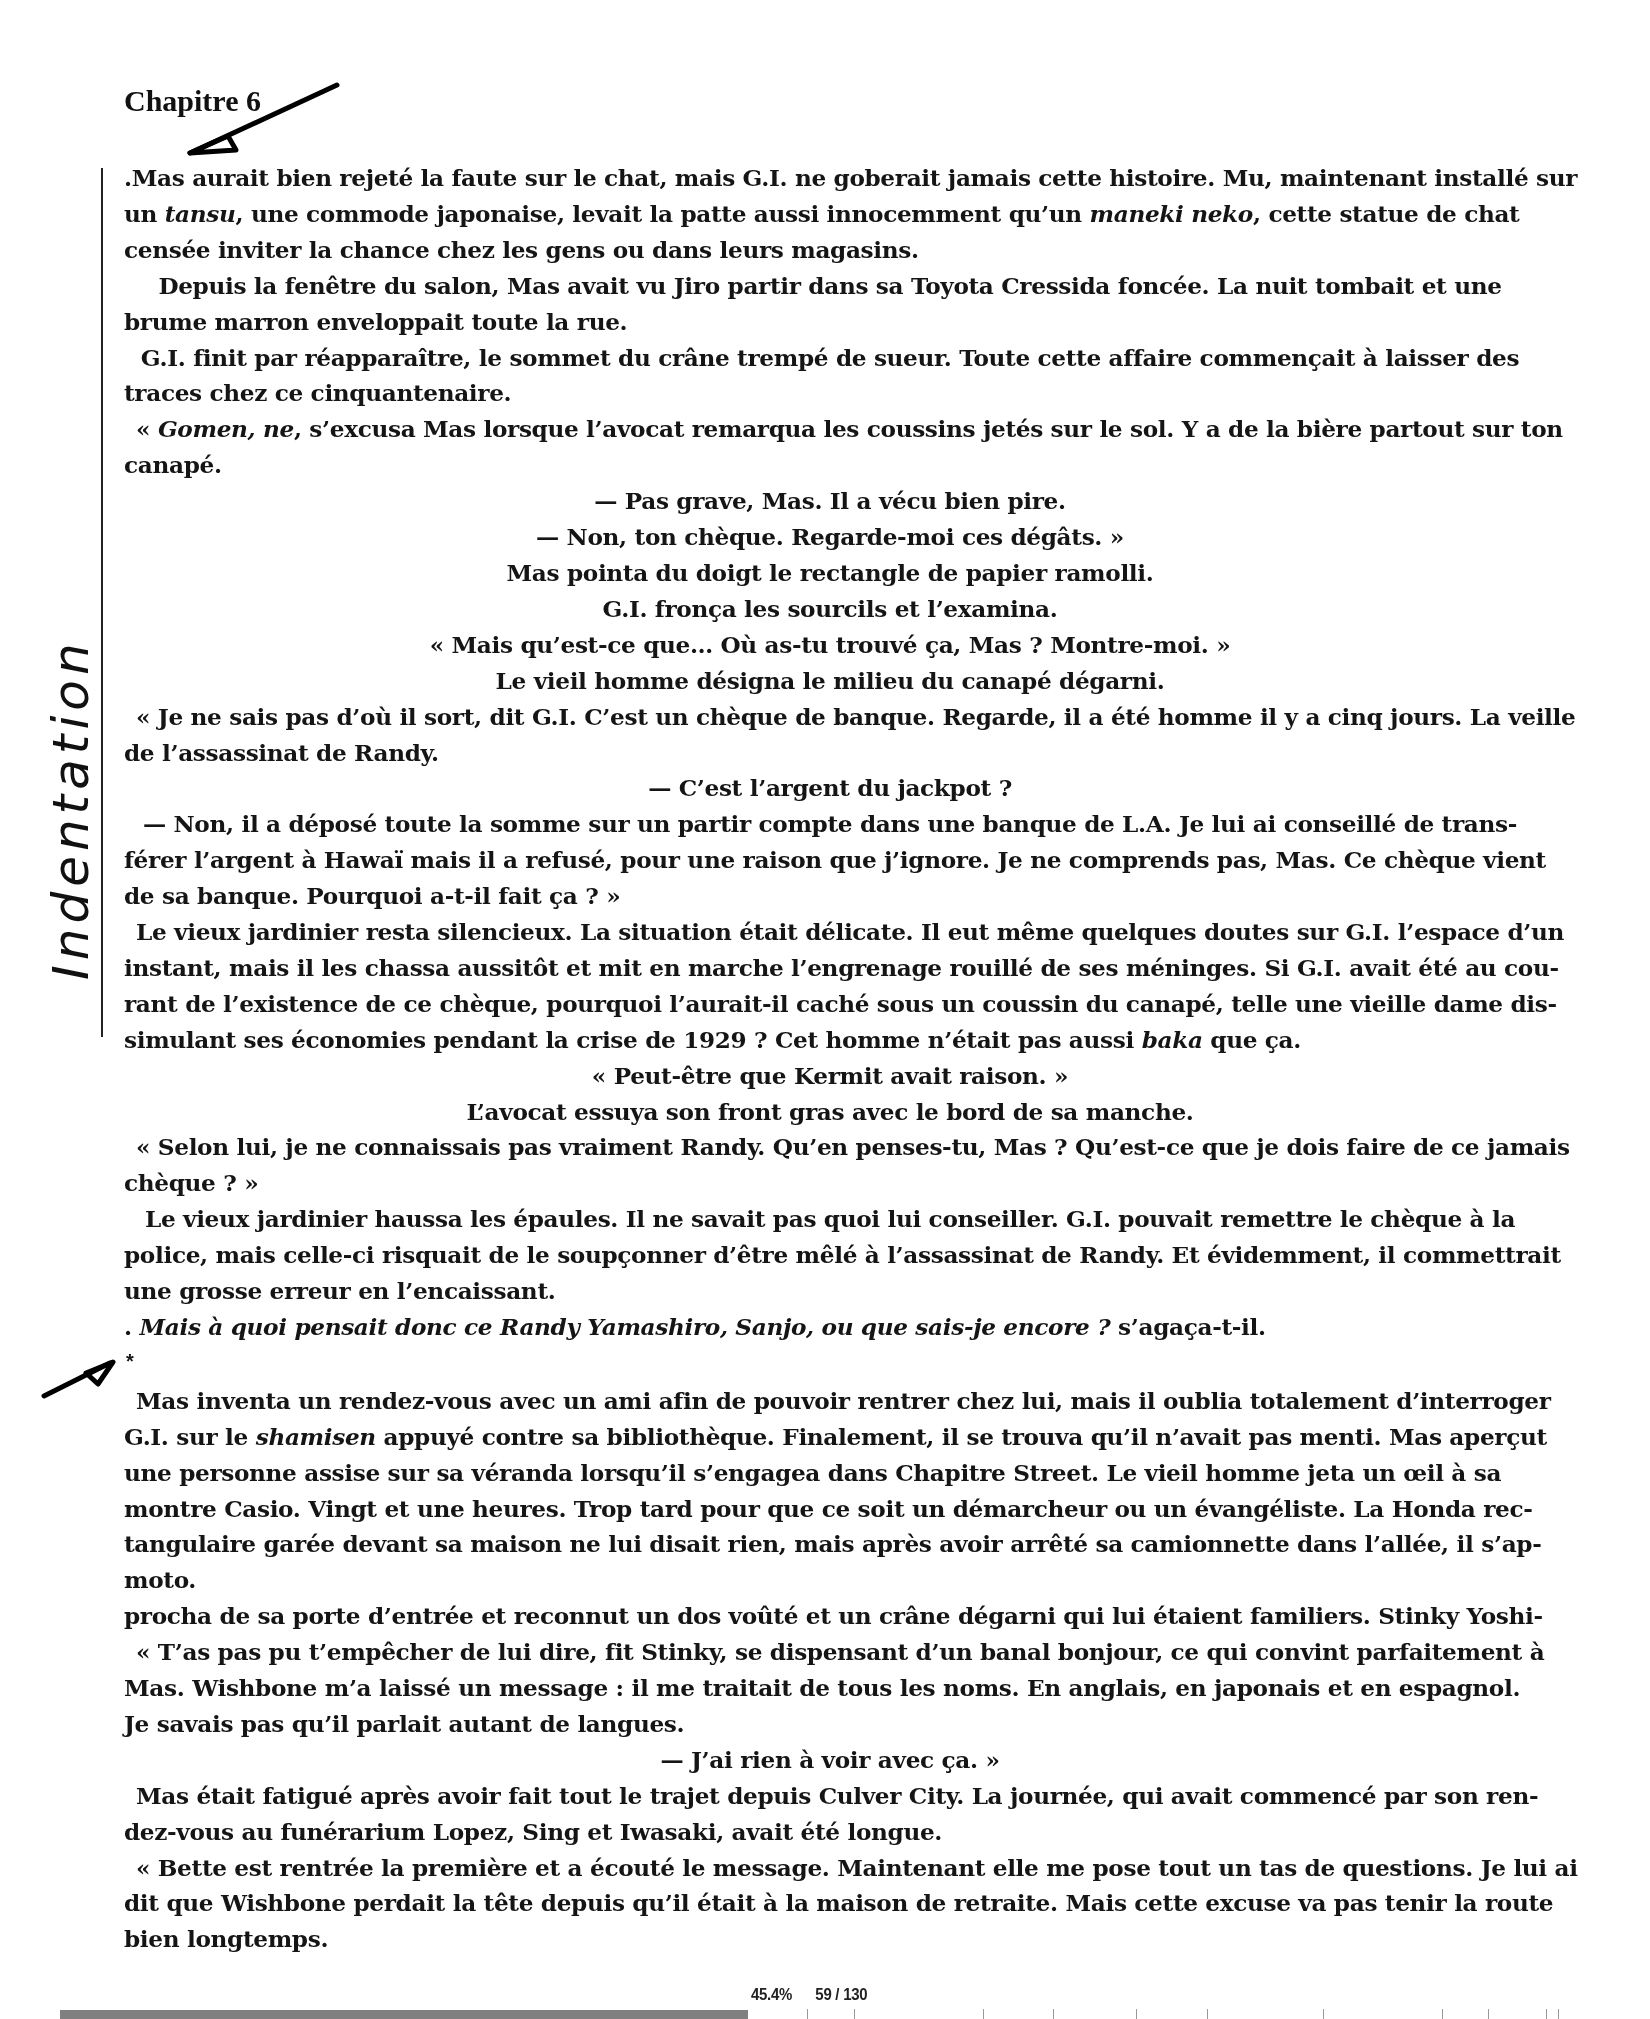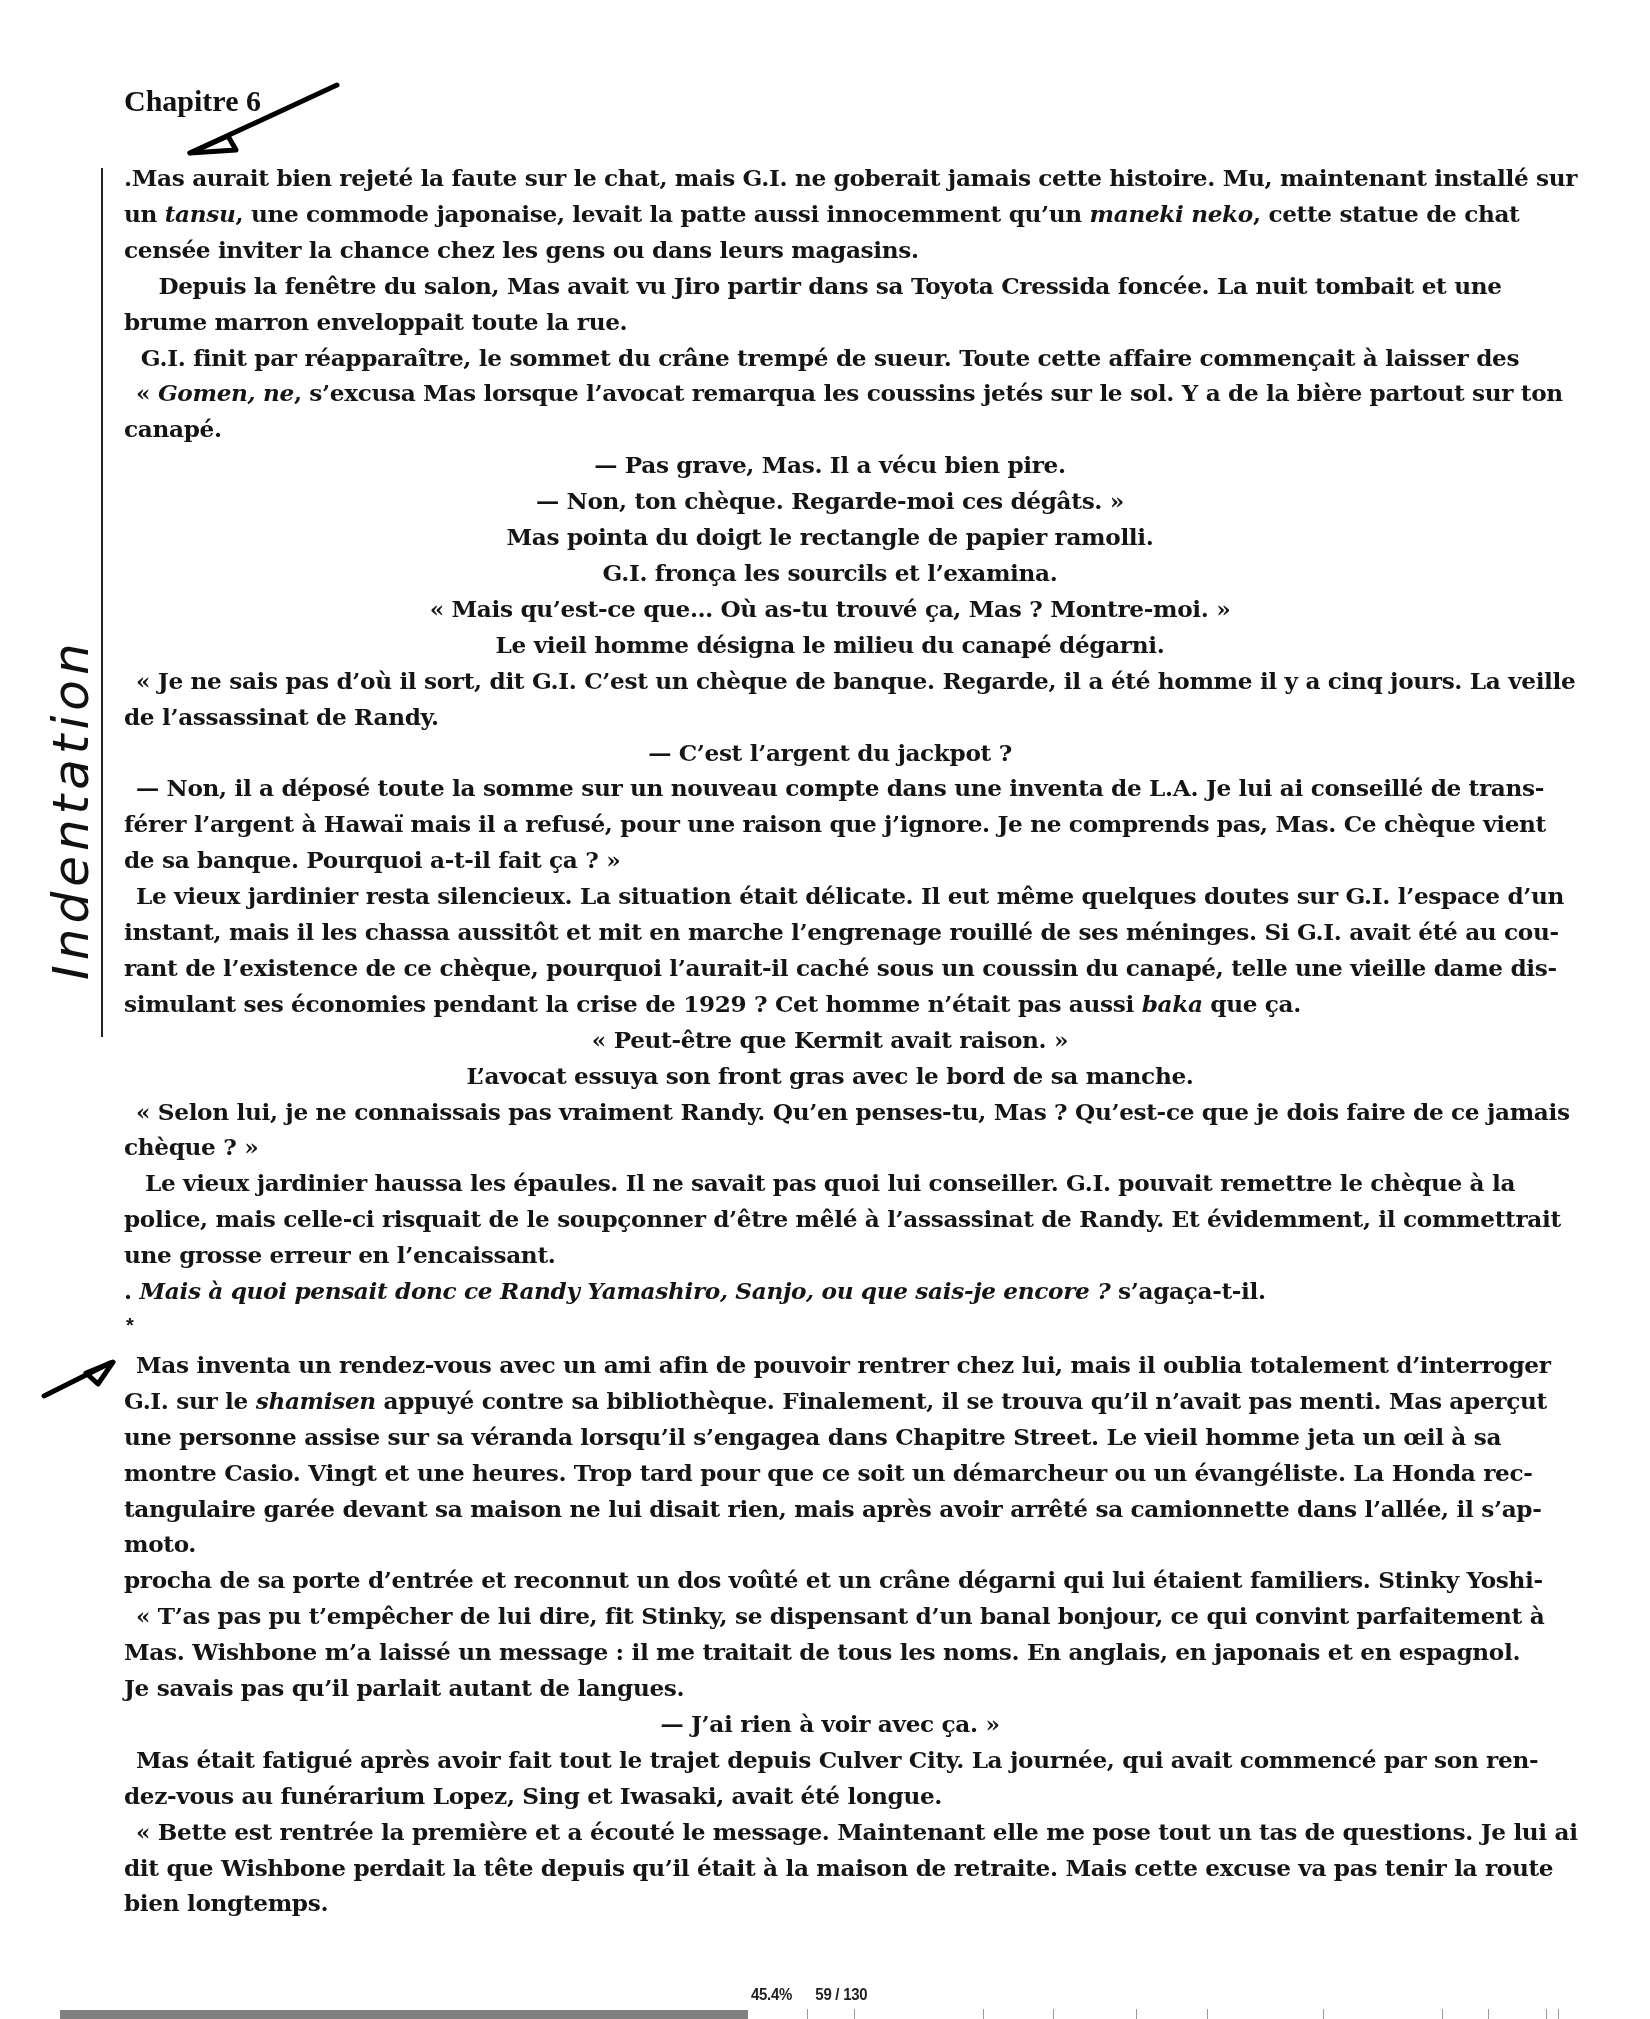--- a/index.html
+++ b/index.html
@@ -130,32 +130,33 @@
   <text x="0" y="0" transform="translate(64 385) rotate(-90)" font-family="DejaVu Sans, sans-serif" font-style="oblique" font-size="50" font-weight="300" fill="#111" letter-spacing="5">Indentation</text>
 </svg>
 
 <div class="body-text" id="body-text">
     <p><span>.Mas aurait bien rejeté la faute sur le chat, mais G.I. ne goberait jamais cette histoire. Mu, maintenant installé sur</span></p>
     <p><span>un </span><em>tansu</em><span>, une commode japonaise, levait la patte aussi innocemment qu’un </span><em>maneki neko</em><span>, cette statue de chat</span></p>
     <p><span>censée inviter la chance chez les gens ou dans leurs magasins.</span></p>
     <p class="ind"><span>Depuis la fenêtre du salon, Mas avait vu Jiro partir dans sa Toyota Cressida foncée. La nuit tombait et une</span></p>
     <p><span>brume marron enveloppait toute la rue.</span></p>
     <p class="ind"><span>G.I. finit par réapparaître, le sommet du crâne trempé de sueur. Toute cette affaire commençait à laisser des</span></p>
+    <p><span>traces chez ce cinquantenaire.</span></p>
     <p class="ind"><span>« </span><em>Gomen, ne</em><span>, s’excusa Mas lorsque l’avocat remarqua les coussins jetés sur le sol. Y a de la bière partout sur ton</span></p>
     <p><span>canapé.</span></p>
     <p class="ind"><span>— Pas grave, Mas. Il a vécu bien pire.</span></p>
     <p class="ind"><span>— Non, ton chèque. Regarde-moi ces dégâts. »</span></p>
     <p class="ind"><span>Mas pointa du doigt le rectangle de papier ramolli.</span></p>
     <p class="ind"><span>G.I. fronça les sourcils et l’examina.</span></p>
     <p class="ind"><span>« Mais qu’est-ce que… Où as-tu trouvé ça, Mas ? Montre-moi. »</span></p>
     <p class="ind"><span>Le vieil homme désigna le milieu du canapé dégarni.</span></p>
     <p class="ind"><span>« Je ne sais pas d’où il sort, dit G.I. C’est un chèque de banque. Regarde, il a été homme il y a cinq jours. La veille</span></p>
     <p><span>de l’assassinat de Randy.</span></p>
     <p class="ind"><span>— C’est l’argent du jackpot ?</span></p>
-    <p class="ind"><span>— Non, il a déposé toute la somme sur un nouveau compte dans une inventa de L.A. Je lui ai conseillé de trans-</span></p>
+    <p class="ind"><span>— Non, il a déposé toute la somme sur un partir compte dans une banque de L.A. Je lui ai conseillé de trans-</span></p>
     <p><span>férer l’argent à Hawaï mais il a refusé, pour une raison que j’ignore. Je ne comprends pas, Mas. Ce chèque vient</span></p>
     <p><span>de sa banque. Pourquoi a-t-il fait ça ? »</span></p>
     <p class="ind"><span>Le vieux jardinier resta silencieux. La situation était délicate. Il eut même quelques doutes sur G.I. l’espace d’un</span></p>
     <p><span>instant, mais il les chassa aussitôt et mit en marche l’engrenage rouillé de ses méninges. Si G.I. avait été au cou-</span></p>
     <p><span>rant de l’existence de ce chèque, pourquoi l’aurait-il caché sous un coussin du canapé, telle une vieille dame dis-</span></p>
     <p><span>simulant ses économies pendant la crise de 1929 ? Cet homme n’était pas aussi </span><em>baka</em><span> que ça.</span></p>
     <p class="ind"><span>« Peut-être que Kermit avait raison. »</span></p>
     <p class="ind"><span>L’avocat essuya son front gras avec le bord de sa manche.</span></p>
     <p class="ind"><span>« Selon lui, je ne connaissais pas vraiment Randy. Qu’en penses-tu, Mas ? Qu’est-ce que je dois faire de ce jamais</span></p>
     <p><span>chèque ? »</span></p>

